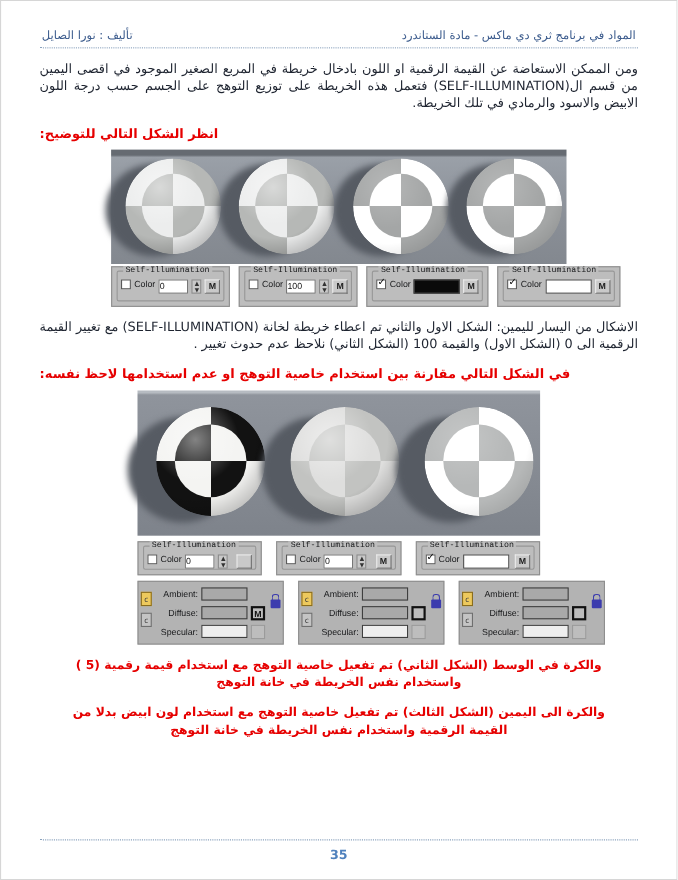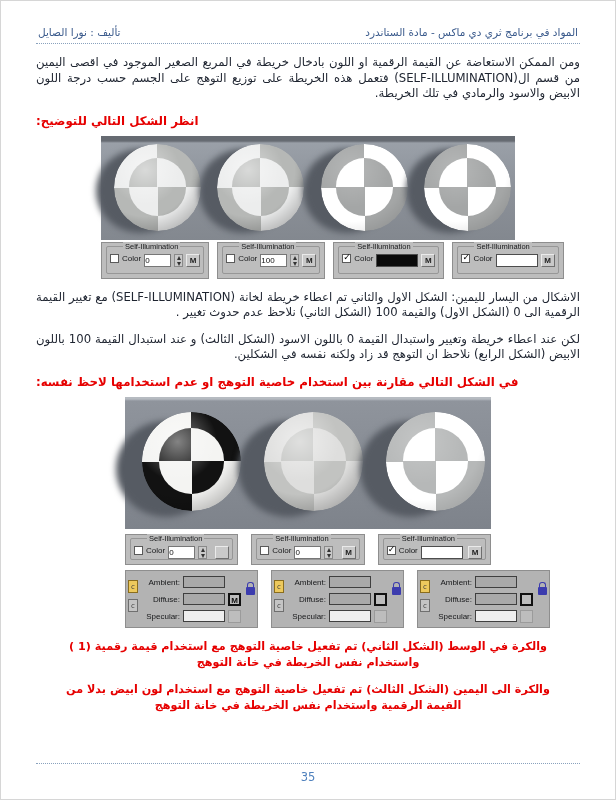--- a/index.html
+++ b/index.html
@@ -7,21 +7,21 @@
   body { font-family:"DejaVu Sans", sans-serif; }
   .page { width:616px; height:800px; position:relative; background:#fff;
           box-shadow: inset 0 0 0 1px #d6d6d6; overflow:hidden; }
   .content { padding:0 36px; }
 
   
   .hdr { display:flex; justify-content:space-between; align-items:flex-end;
          padding:26px 2px 5px 2px; border-bottom:1px dotted #8aa2bd;
          color:#3a5a8c; font-size:10.5px; }
   .hdr .right { direction:rtl; }
-  .footer { position:absolute; left:36px; right:36px; bottom:16px; text-align:center; }
+  .footer { position:absolute; left:36px; right:36px; bottom:16px; text-align:center;font-weight:bold; }
   .footer .dotline { border-top:1px dotted #8aa2bd; margin-bottom:6px; }
   .pagenum { color:#4f81bd; font-size:11.5px; }
 
   
   .body-text { direction:rtl; text-align:justify; color:#1e2430;
                font-size:11.7px; line-height:15.5px; margin-top:11px; }
   .red-h { direction:rtl; text-align:left; color:#e60000; font-weight:bold;
            font-size:11.8px; margin-top:12px; }
   .red-note { direction:rtl; text-align:center; color:#e60000; font-weight:bold;
               font-size:11.2px; line-height:16px; margin-top:11px; padding:0 14px; }
@@ -58,23 +58,23 @@
 
   
   .prow { display:flex; margin-top:2px; }
   .prow1 { gap:8px; }
   .prow2 { gap:13px; margin-top:5px; }
   .si-panel { flex:1; background:#bdbdbd; border:1px solid #8e8e8e; padding:3px 4px 4px 4px; }
   .prow1 .si-panel { height:37px; }
   .prow2 .si-panel { height:31px; }
   .groupbox { position:relative; border:1px solid #979797; border-radius:2px;
               height:100%; padding:7px 3px 0 3px; }
-  .gb-label { position:absolute; top:-5px; right:auto; left:16px; background:#bdbdbd;
+  .gb-label { position:absolute; top:-5px; right:auto; left:5px; background:#bdbdbd;
               padding:0 2px; font-size:7.5px; color:#17181a; white-space:nowrap;
-              font-family:Liberation Sans, sans-serif; }
+              font-family:Liberation Mono, monospace; }
   .si-line { display:flex; align-items:flex-start; gap:3px; }
   .checkbox { width:9px; height:9px; background:#fff; border:1px solid #5a5a5a;
               flex:0 0 auto; position:relative; cursor:pointer; }
   .checkbox.checked::after { content:"✓"; position:absolute; left:0; top:-3px;
               font-size:9px; font-weight:bold; color:#000; }
   .lbl { font-size:8px; color:#17181a; font-family:"Liberation Sans","DejaVu Sans",sans-serif; }
   .numfield { width:27px; height:13px; background:#fff; border:1px solid #777;
               font-size:8px; color:#111; padding:1px 2px 0 0; text-align:left;
               font-family:"Liberation Sans","DejaVu Sans",sans-serif; }
   .spin { display:flex; flex-direction:column; width:9px; height:13px; border:1px solid #8a8a8a;
@@ -212,21 +212,20 @@
               <span class="lbl">Color</span>
               <span class="swatch" style="background: rgb(255, 255, 255);"></span>
               <span class="mbtn">M</span>
             </div>
           </div>
         </div>
       </div>
     </div>
 
     <p class="body-text">الاشكال من اليسار لليمين: الشكل الاول والثاني تم اعطاء خريطة لخانة (SELF-ILLUMINATION) مع تغيير القيمة الرقمية الى 0 (الشكل الاول) والقيمة 100 (الشكل الثاني) نلاحظ عدم حدوث تغيير .</p>
-    <p class="body-text">لكن عند اعطاء خريطة وتغيير واستبدال القيمة 0 باللون الاسود (الشكل الثالث) و عند استبدال القيمة 100 باللون الابيض (الشكل الرابع) نلاحظ ان التوهج قد زاد ولكنه نفسه في الشكلين.</p>
 
     <div class="red-h">في الشكل التالي مقارنة بين استخدام خاصية التوهج او عدم استخدامها لاحظ نفسه:</div>
 
     <div class="fig fig2">
       <div class="render render2">
         <div class="cell">
           <div class="shadow"></div>
           <div class="ball pA" style="--ca: #f4f4f2; --cb: #121212;">
             <div class="quad"></div>
               <div class="inner"></div>
@@ -355,21 +354,21 @@
           <div class="brow">
               <span class="blbl">Specular:</span>
               <span class="bswatch spec"></span>
               <span class="sidebtn flat"></span>
             </div>
           <span class="lockicon"></span>
         </div>
       </div>
     </div>
 
-    <p class="red-note">والكرة في الوسط (الشكل الثاني) تم تفعيل خاصية التوهج مع استخدام قيمة رقمية (1 ) واستخدام نفس الخريطة في خانة التوهج</p>
+    <p class="red-note">والكرة في الوسط (الشكل الثاني) تم تفعيل خاصية التوهج مع استخدام قيمة رقمية (5 ) واستخدام نفس الخريطة في خانة التوهج</p>
     <p class="red-note">والكرة الى اليمين (الشكل الثالث) تم تفعيل خاصية التوهج مع استخدام لون ابيض بدلا من القيمة الرقمية واستخدام نفس الخريطة في خانة التوهج</p>
 
   </div>
 
   <div class="footer">
     <div class="dotline"></div>
     <div class="pagenum">35</div>
   </div>
 </div>
 

